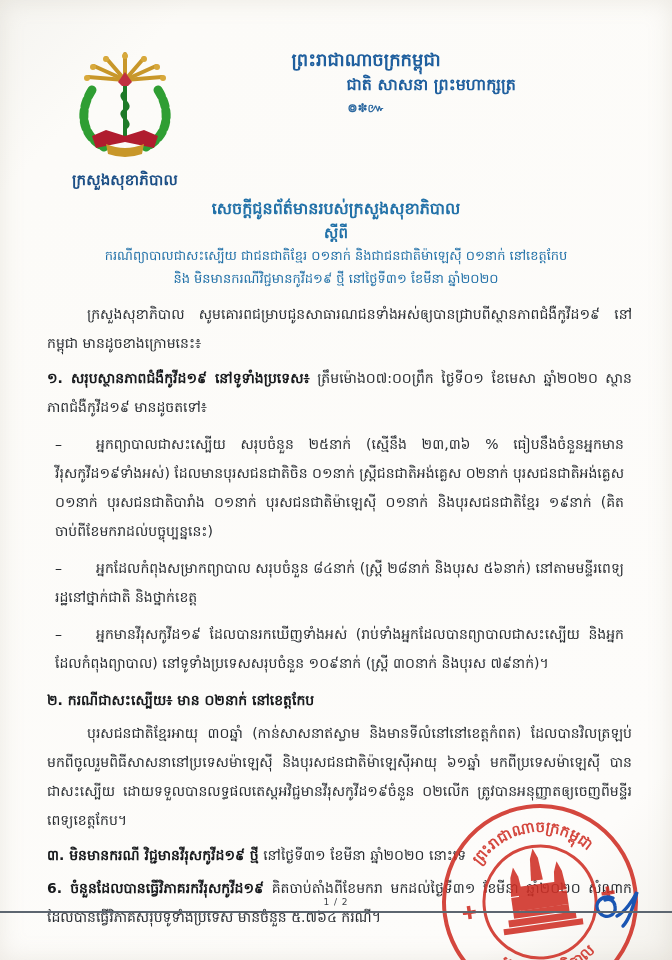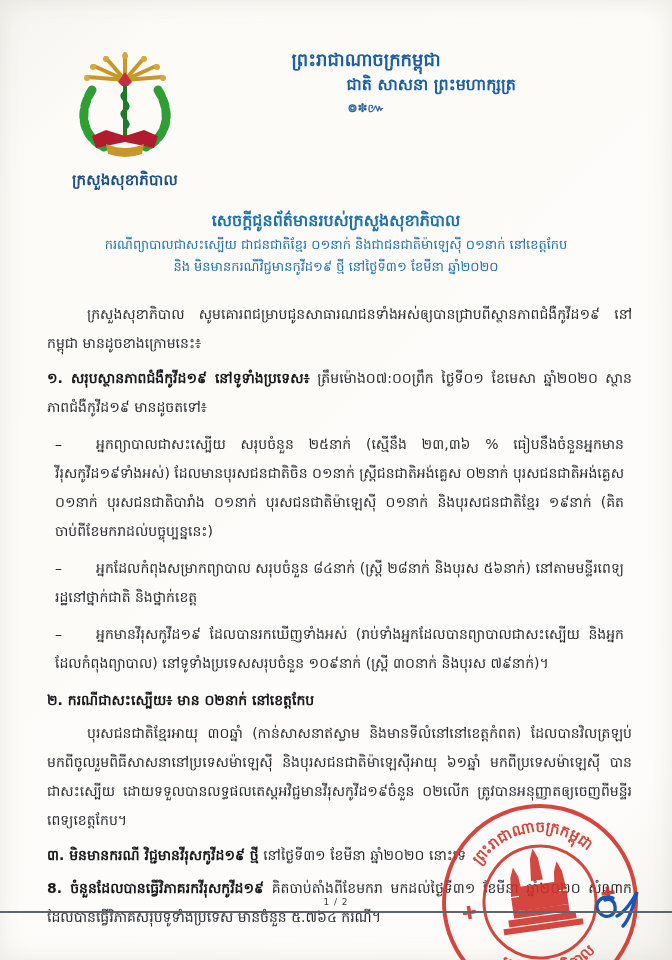--- a/index.html
+++ b/index.html
@@ -14,21 +14,21 @@
   }
   
   .logo-block{position:absolute;left:50px;top:50px;width:150px;text-align:center;}
   .logo-art{display:block;margin:0 auto;}
   .logo-label{margin-top:4px;font-size:15px;font-weight:bold;color:#1c4f86;letter-spacing:.2px;}
   .kingdom-block{position:absolute;left:216px;top:46px;width:300px;text-align:center;color:#1f5f9e;}
   .kingdom-line1{font-size:18px;font-weight:bold;line-height:1.5;}
   .kingdom-line2{font-size:16px;font-weight:bold;line-height:1.5;text-align:right;}
   .kingdom-ornament{font-size:12px;font-weight:bold;margin-top:3px;color:#2a679f;}
   
-  .title-block{position:absolute;left:30px;right:30px;top:196px;text-align:center;color:#2271a8;margin-top:12px;}
+  .title-block{position:absolute;left:30px;right:30px;top:196px;text-align:center;color:#2271a8;}
   .title-main{font-size:16px;font-weight:bold;line-height:1.6;}
   .title-re{font-size:15px;font-weight:bold;line-height:1.55;}
   .title-case{font-size:13px;font-weight:normal;line-height:1.75;}
   
   .body-block{position:absolute;left:47px;right:40px;top:300px;color:#272b30;font-size:14px;line-height:29px;text-align:justify;}
   .para-indent{text-indent:40px;margin:0 0 6px 0;}
   .sec-head{font-weight:bold;color:#17191c;}
   .bullet-row{margin:8px;}
   .bullet-dash{display:inline-block;width:41px;}
   .sec-para{margin:0 0 4px 0;}
@@ -82,39 +82,40 @@
   </div>
 
   <div class="kingdom-block">
     <div class="kingdom-line1">ព្រះរាជាណាចក្រកម្ពុជា</div>
     <div class="kingdom-line2">ជាតិ សាសនា ព្រះមហាក្សត្រ</div>
     <div class="kingdom-ornament">៙✽៚</div>
   </div>
 
   <div class="title-block">
     <div class="title-main">សេចក្តីជូនព័ត៌មានរបស់ក្រសួងសុខាភិបាល</div>
+    <div class="title-re">ស្តីពី</div>
     <div class="title-case">ករណីព្យាបាលជាសះស្បើយ ជាជនជាតិខ្មែរ ០១នាក់ និងជាជនជាតិម៉ាឡេស៊ី ០១នាក់ នៅខេត្តកែប</div>
     <div class="title-case">និង មិនមានករណីវិជ្ជមានកូវីដ១៩ ថ្មី នៅថ្ងៃទី៣១ ខែមីនា ឆ្នាំ២០២០</div>
   </div>
 
   <div class="body-block">
     <p class="para-indent">ក្រសួងសុខាភិបាល សូមគោរពជម្រាបជូនសាធារណជនទាំងអស់ឲ្យបានជ្រាបពីស្ថានភាពជំងឺកូវីដ១៩ នៅកម្ពុជា មានដូចខាងក្រោមនេះ៖</p>
 
     <p class="sec-para"><span class="sec-head">១. សរុបស្ថានភាពជំងឺកូវីដ១៩ នៅទូទាំងប្រទេស៖</span><span> ត្រឹមម៉ោង០៧:០០ព្រឹក ថ្ងៃទី០១ ខែមេសា ឆ្នាំ២០២០ ស្ថានភាពជំងឺកូវីដ១៩ មានដូចតទៅ៖</span></p>
 
     <p class="bullet-row"><span class="bullet-dash">–</span><span>អ្នកព្យាបាលជាសះស្បើយ សរុបចំនួន ២៥នាក់ (ស្មើនឹង ២៣,៣៦ % ធៀបនឹងចំនួនអ្នកមានវីរុសកូវីដ១៩ទាំងអស់) ដែលមានបុរសជនជាតិចិន ០១នាក់ ស្ត្រីជនជាតិអង់គ្លេស ០២នាក់ បុរសជនជាតិអង់គ្លេស ០១នាក់ បុរសជនជាតិបារាំង ០១នាក់ បុរសជនជាតិម៉ាឡេស៊ី ០១នាក់ និងបុរសជនជាតិខ្មែរ ១៩នាក់ (គិតចាប់ពីខែមករាដល់បច្ចុប្បន្ននេះ)</span></p>
     <p class="bullet-row"><span class="bullet-dash">–</span><span>អ្នកដែលកំពុងសម្រាកព្យាបាល សរុបចំនួន ៨៤នាក់ (ស្រ្តី ២៨នាក់ និងបុរស ៥៦នាក់) នៅតាមមន្ទីរពេទ្យរដ្ឋនៅថ្នាក់ជាតិ និងថ្នាក់ខេត្ត</span></p>
     <p class="bullet-row"><span class="bullet-dash">–</span><span>អ្នកមានវីរុសកូវីដ១៩ ដែលបានរកឃើញទាំងអស់ (រាប់ទាំងអ្នកដែលបានព្យាបាលជាសះស្បើយ និងអ្នកដែលកំពុងព្យាបាល) នៅទូទាំងប្រទេសសរុបចំនួន ១០៩នាក់ (ស្រ្តី ៣០នាក់ និងបុរស ៧៩នាក់)។</span></p>
 
     <p class="sec-para"><span class="sec-head">២. ករណីជាសះស្បើយ៖ មាន ០២នាក់ នៅខេត្តកែប</span></p>
     <p class="para-indent">បុរសជនជាតិខ្មែរអាយុ ៣០ឆ្នាំ (កាន់សាសនាឥស្លាម និងមានទីលំនៅនៅខេត្តកំពត) ដែលបានវិលត្រឡប់មកពីចូលរួមពិធីសាសនានៅប្រទេសម៉ាឡេស៊ី និងបុរសជនជាតិម៉ាឡេស៊ីអាយុ ៦១ឆ្នាំ មកពីប្រទេសម៉ាឡេស៊ី បានជាសះស្បើយ ដោយទទួលបានលទ្ធផលតេស្តអវិជ្ជមានវីរុសកូវីដ១៩ចំនួន ០២លើក ត្រូវបានអនុញ្ញាតឲ្យចេញពីមន្ទីរពេទ្យខេត្តកែប។</p>
 
     <p class="sec-para"><span class="sec-head">៣. មិនមានករណី វិជ្ជមានវីរុសកូវីដ១៩ ថ្មី</span><span> នៅថ្ងៃទី៣១ ខែមីនា ឆ្នាំ២០២០ នោះទេ</span></p>
 
-    <p class="sec-para"><span class="sec-head">8. ចំនួនដែលបានធ្វើវិភាគរកវីរុសកូវីដ១៩</span><span> គិតចាប់តាំងពីខែមករា មកដល់ថ្ងៃទី៣១ ខែមីនា ឆ្នាំ២០២០ សំណាកដែលបានធ្វើវិភាគសរុបទូទាំងប្រទេស មានចំនួន ៥.៧៦៤ ករណី។</span></p>
+    <p class="sec-para"><span class="sec-head">6. ចំនួនដែលបានធ្វើវិភាគរកវីរុសកូវីដ១៩</span><span> គិតចាប់តាំងពីខែមករា មកដល់ថ្ងៃទី៣១ ខែមីនា ឆ្នាំ២០២០ សំណាកដែលបានធ្វើវិភាគសរុបទូទាំងប្រទេស មានចំនួន ៥.៧៦៤ ករណី។</span></p>
   </div>
 
   <svg class="stamp" viewBox="0 0 208 208">
     <defs>
       <path id="arcTop" d="M 34 104 A 70 70 0 0 1 174 104"></path>
       <path id="arcBottom" d="M 30 104 A 74 74 0 0 0 178 104"></path>
     </defs>
     <circle cx="104" cy="104" r="96" fill="none" stroke="#cf2f25" stroke-width="4"></circle>
     <circle cx="104" cy="104" r="56" fill="none" stroke="#cf2f25" stroke-width="3"></circle>
     <text fill="#cf2f25" font-size="15" font-weight="bold">

